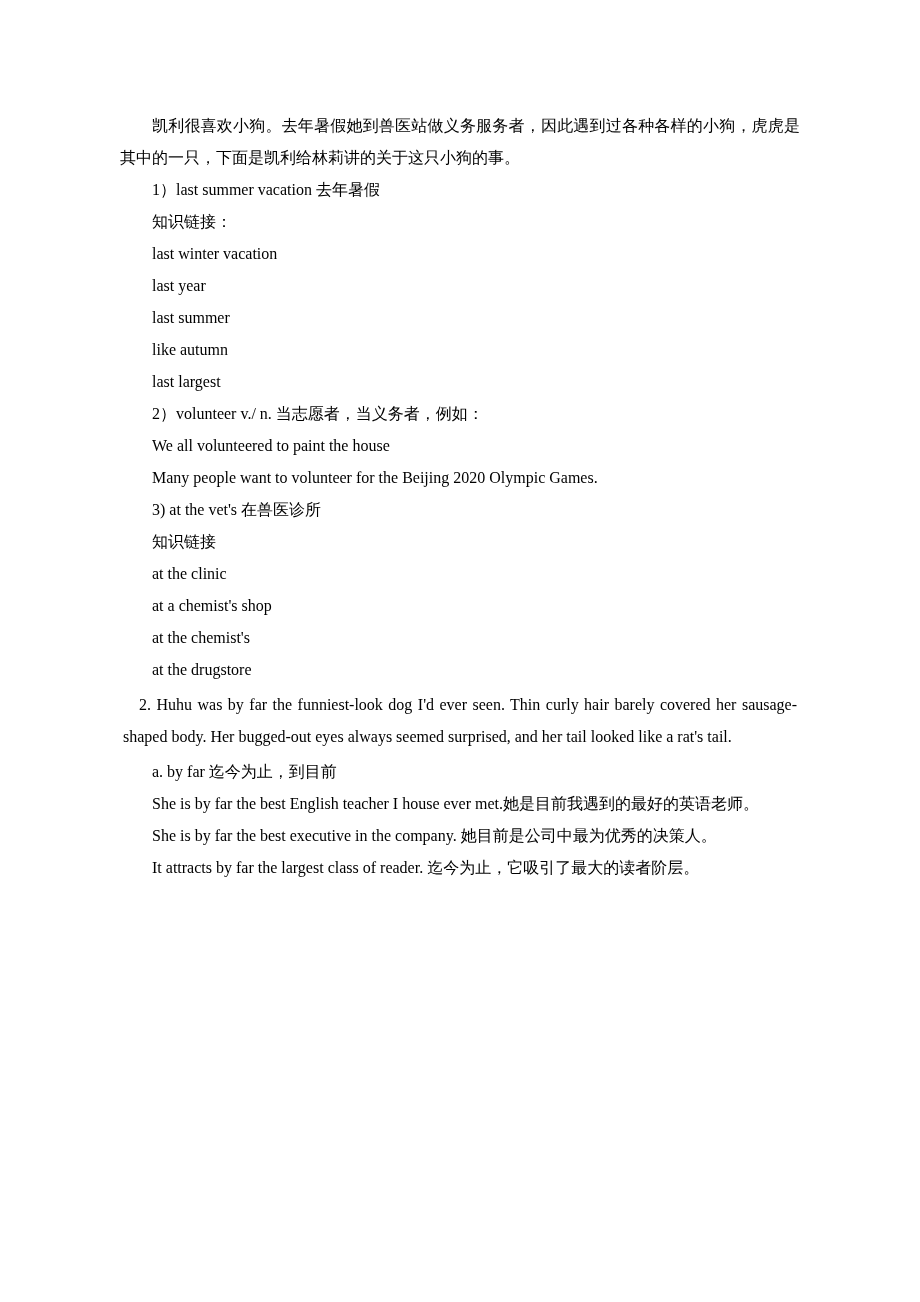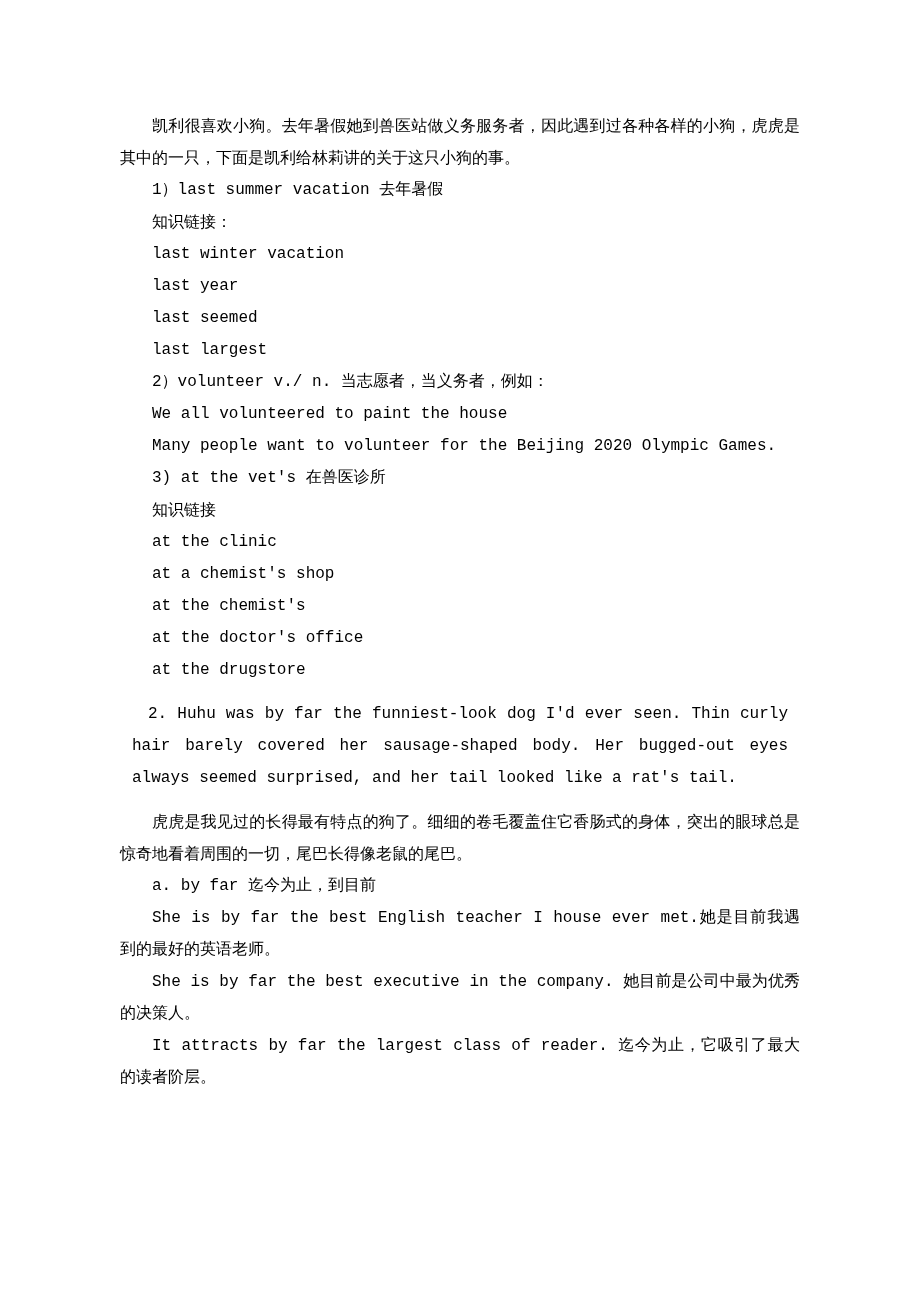--- a/index.html
+++ b/index.html
@@ -23,58 +23,57 @@
   }
   .indent-block {
     padding-left: 2em;
   }
   .indent-block .line {
     text-indent: 0;
     margin: 0;
   }
   .section2 {
     text-indent: 1em;
-    margin: 12px;
+    margin: 3px;
     text-align: justify;
   }
   .mono {
-    font-family: Liberation Mono, monospace;
+    font-family: Liberation Serif, serif;
   }
 </style>
 </head>
 <body>
 
 <div class="page">
 
   <p class="para">凯利很喜欢小狗。去年暑假她到兽医站做义务服务者，因此遇到过各种各样的小狗，虎虎是其中的一只，下面是凯利给林莉讲的关于这只小狗的事。</p>
 
   <div class="indent-block">
     <p class="line mono">1）last summer vacation   去年暑假</p>
     <p class="line">知识链接：</p>
     <p class="line mono">last winter vacation</p>
     <p class="line mono">last year</p>
-    <p class="line mono">last seemed</p>
+    <p class="line mono">last summer</p>
+    <p class="line mono">like autumn</p>
     <p class="line mono">last largest</p>
 
     <p class="line mono">2）volunteer v./ n. 当志愿者，当义务者，例如：</p>
     <p class="line mono">We all volunteered to paint the house</p>
     <p class="line mono">Many people want to volunteer for the Beijing 2020 Olympic Games.</p>
 
     <p class="line mono">3) at the vet's   在兽医诊所</p>
     <p class="line">知识链接</p>
     <p class="line mono">at the clinic</p>
     <p class="line mono">at a chemist's shop</p>
     <p class="line mono">at the chemist's</p>
-    <p class="line mono">at the doctor's office</p>
     <p class="line mono">at the drugstore</p>
   </div>
 
   <p class="section2 mono">2. Huhu was by far the funniest-look dog I'd ever seen. Thin curly hair barely covered her sausage-shaped body. Her bugged-out eyes always seemed surprised, and her tail looked like a rat's tail.</p>
 
-  <p class="para">虎虎是我见过的长得最有特点的狗了。细细的卷毛覆盖住它香肠式的身体，突出的眼球总是惊奇地看着周围的一切，尾巴长得像老鼠的尾巴。</p>
 
   <div class="indent-block">
     <p class="line mono">a. by far  迄今为止，到目前</p>
   </div>
 
   <p class="para mono">She is by far the best English teacher I house ever met.她是目前我遇到的最好的英语老师。</p>
   <p class="para mono">She is by far the best executive in the company.   她目前是公司中最为优秀的决策人。</p>
   <p class="para mono">It attracts by far the largest class of reader.       迄今为止，它吸引了最大的读者阶层。</p>
 
 </div>

